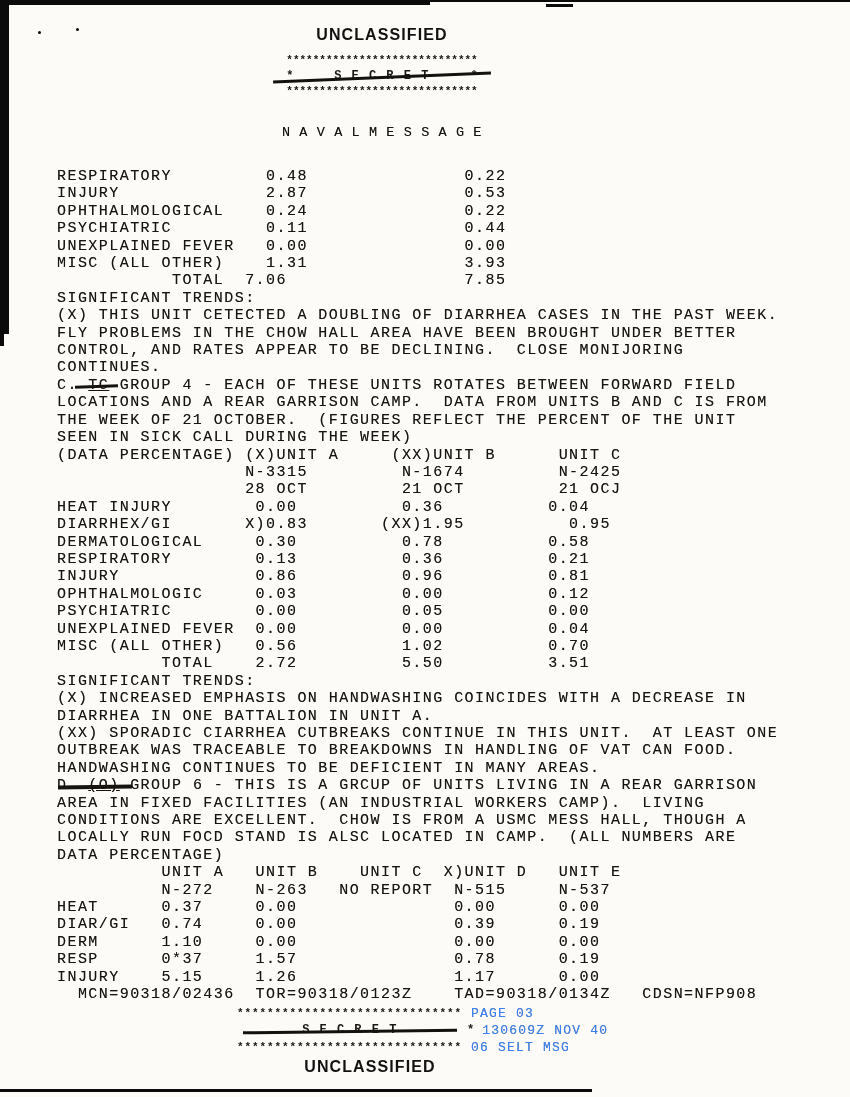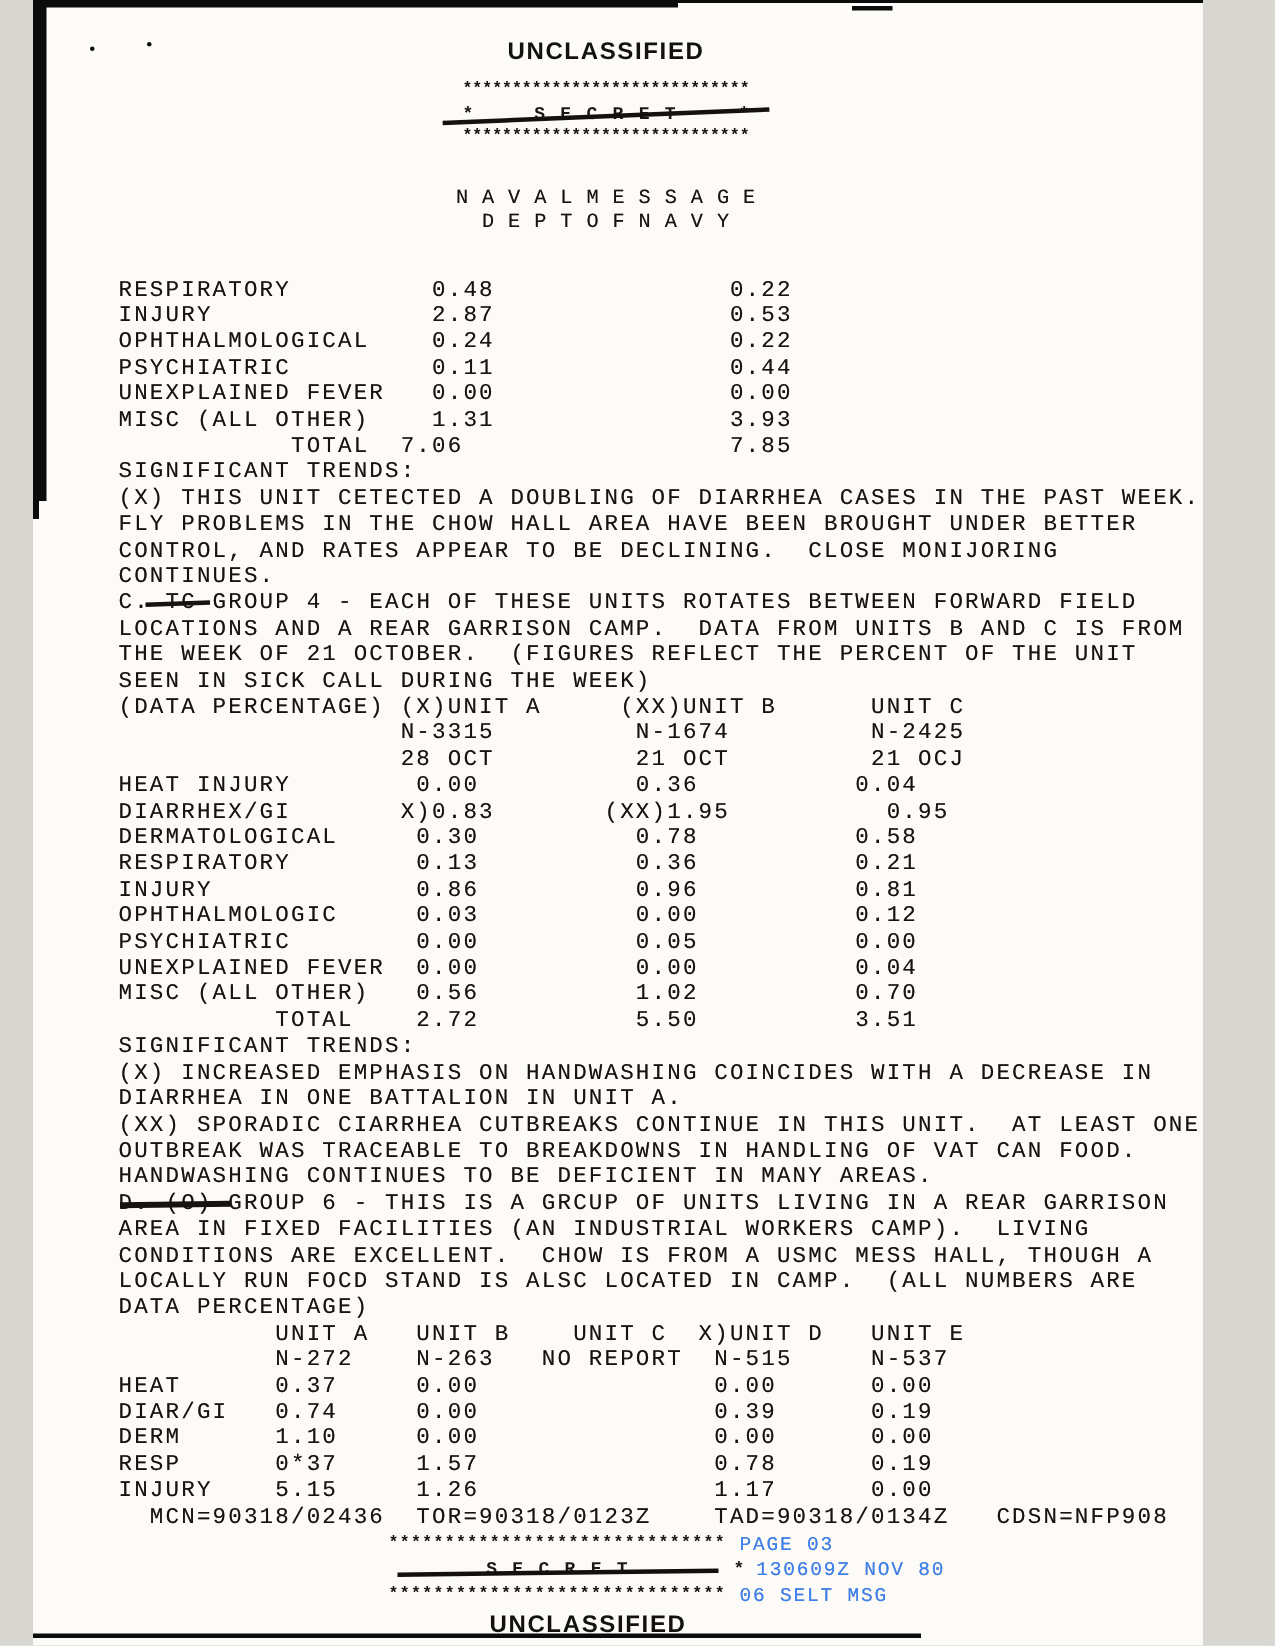--- a/index.html
+++ b/index.html
@@ -1,24 +1,23 @@
 <!DOCTYPE html>
 <html><head>
 <meta charset="utf-8">
 <style>
   * { margin:0; padding:0; box-sizing:border-box; }
   html,body { background:#d8d6d0; }
   .page {
     position:relative;
-    width:780px; height:1097px;
+    width:850px; height:1097px;
     background:#fcfbf8;
     overflow:hidden;
     font-family:"Liberation Mono","DejaVu Sans Mono",monospace;
     color:#1b1814;
-    margin-left:22px;
   }
   
   .art { position:absolute; background:#0b0b0b; z-index:6; }
   .art.dot { border-radius:50%; }
   
   .center-col { width:700px; margin:26px 0 0 32px; text-align:center; }
   .class-label {
     font-family:"Liberation Sans","DejaVu Sans",sans-serif;
     font-weight:bold; font-size:16px; letter-spacing:1.1px; color:#121110;
   }
@@ -42,21 +41,21 @@
   .body-text {
     margin:27px 0 0 57px;
     font-size:15px; line-height:17.4px; letter-spacing:1.45px;
     color:#17140f; text-shadow:0 0 0.4px rgba(20,16,10,0.5);
   }
   .body-text pre {
     font-family:inherit; font-size:inherit; line-height:inherit; letter-spacing:inherit;
     white-space:pre; margin:0;
   }
   .line { white-space:pre; }
-  .scribble { position:relative; display:inline-block; }
+  .scribble { position:relative; display:inline-block;text-decoration:underline; }
   .scribble::after {
     content:""; position:absolute; left:-13px; right:-9px; top:44%; height:2.6px;
     background:#17140f; transform:rotate(-2deg);
   }
   .scribble.heavy::after { height:3.6px; left:-30px; right:-13px; transform:rotate(-0.8deg); }
   
   .trailer { margin-top:11px; }
   .footer-banner { margin:1px 0 0 237px; }
   .f-row { display:flex; align-items:center; line-height:17.2px; }
   .f-stars {
@@ -99,21 +98,20 @@
         <span>*</span>
         <span class="secret-word">S E C R E T</span>
         <span>*</span>
         <div class="strike-line"></div>
       </div>
       <div class="stars-row">*****************************</div>
     </div>
 
     <div class="msg-header">
       <div>N A V A L   M E S S A G E</div>
-      <div>D E P T   O F   N A V Y</div>
     </div>
   </div>
 
   <div class="body-text">
     <pre>RESPIRATORY         0.48               0.22
 INJURY              2.87               0.53
 OPHTHALMOLOGICAL    0.24               0.22
 PSYCHIATRIC         0.11               0.44
 UNEXPLAINED FEVER   0.00               0.00
 MISC (ALL OTHER)    1.31               3.93
@@ -170,21 +168,21 @@
     <div class="f-row">
       <span class="f-stars">******************************</span>
       <span class="f-label">PAGE 03</span>
     </div>
     <div class="f-row">
       <span class="f-secret-box">
         <span>S E C R E T</span>
         <span class="strike"></span>
       </span>
       <span class="f-star">*</span>
-      <span class="f-label">130609Z NOV 80</span>
+      <span class="f-label">130609Z NOV 40</span>
     </div>
     <div class="f-row">
       <span class="f-stars">******************************</span>
       <span class="f-label">06 SELT MSG</span>
     </div>
   </div>
 
   <div class="bottom-class">
     <span class="class-label">UNCLASSIFIED</span>
   </div>

